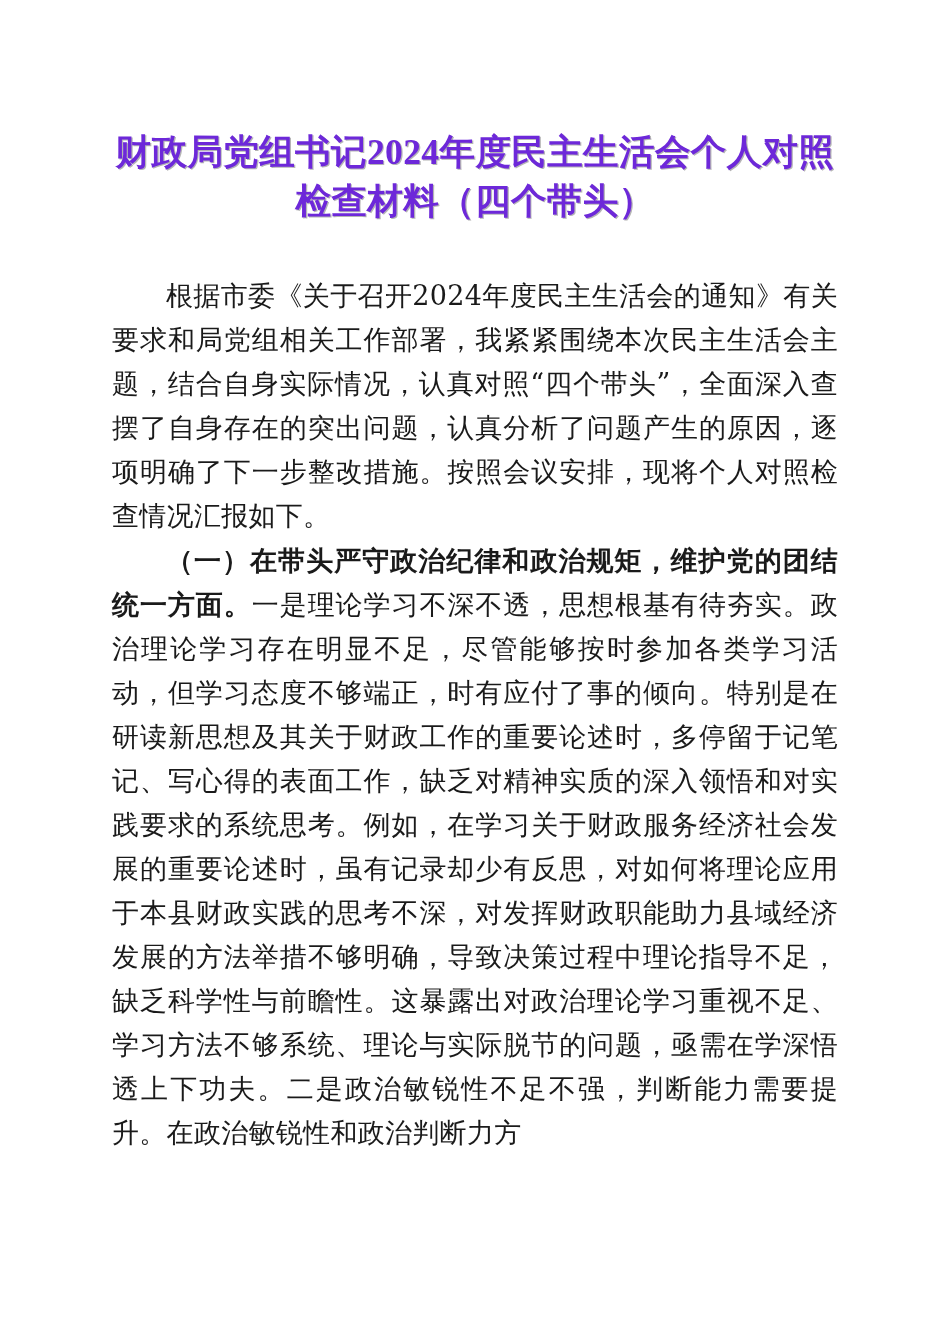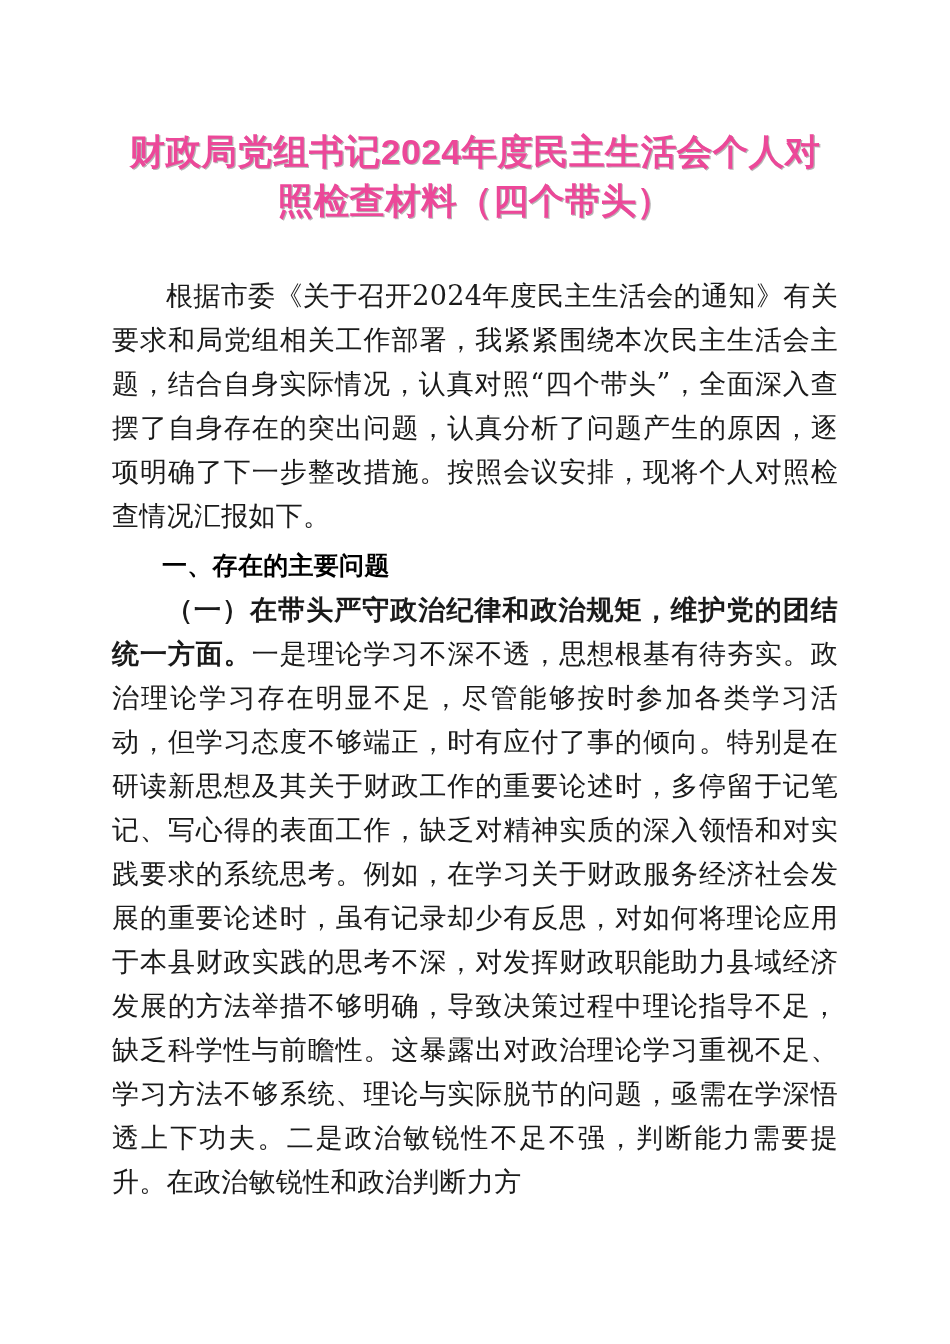--- a/index.html
+++ b/index.html
@@ -23,26 +23,26 @@
     position: absolute;
     left: 112px;
     top: 0;
     width: 726px;
   }
 
   
   .doc-title {
     margin: 0;
     padding-top: 128px;
-    font-family: Liberation Sans, sans-serif;
+    font-family: Liberation Serif, serif;
     font-weight: bold;
     font-size: 35.5px;
     line-height: 49px;
     text-align: center;
-    color: #ec4899;
+    color: #6d28d9;
     letter-spacing: 0.4px;
     text-shadow: 1.2px 1.2px 0 rgba(120,120,120,0.55);
     word-break: break-all;
   }
 
   
   .para {
     margin: 0;
     font-family: "DejaVu Serif", "Liberation Serif", serif;
     font-size: 27px;
@@ -89,18 +89,17 @@
 
 <div class="page">
   <div class="content">
 
     <h1 class="doc-title">
       <span>财政局党组书记2024年度民主生活会个人对照检查材料（四个带头）</span>
     </h1>
 
     <p class="para lead">根据市委《关于召开2024年度民主生活会的通知》有关要求和局党组相关工作部署，我紧紧围绕本次民主生活会主题，结合自身实际情况，认真对照“四个带头”，全面深入查摆了自身存在的突出问题，认真分析了问题产生的原因，逐项明确了下一步整改措施。按照会议安排，现将个人对照检查情况汇报如下。</p>
 
-    <h2 class="section-heading">一、存在的主要问题</h2>
 
     <p class="para subsection"><span class="sub-lead">（一）在带头严守政治纪律和政治规矩，维护党的团结统一方面。</span><span>一是理论学习不深不透，思想根基有待夯实。政治理论学习存在明显不足，尽管能够按时参加各类学习活动，但学习态度不够端正，时有应付了事的倾向。特别是在研读新思想及其关于财政工作的重要论述时，多停留于记笔记、写心得的表面工作，缺乏对精神实质的深入领悟和对实践要求的系统思考。例如，在学习关于财政服务经济社会发展的重要论述时，虽有记录却少有反思，对如何将理论应用于本县财政实践的思考不深，对发挥财政职能助力县域经济发展的方法举措不够明确，导致决策过程中理论指导不足，缺乏科学性与前瞻性。这暴露出对政治理论学习重视不足、学习方法不够系统、理论与实际脱节的问题，亟需在学深悟透上下功夫。二是政治敏锐性不足不强，判断能力需要提升。在政治敏锐性和政治判断力方</span></p>
 
   </div>
 </div>
 
 </body></html>

